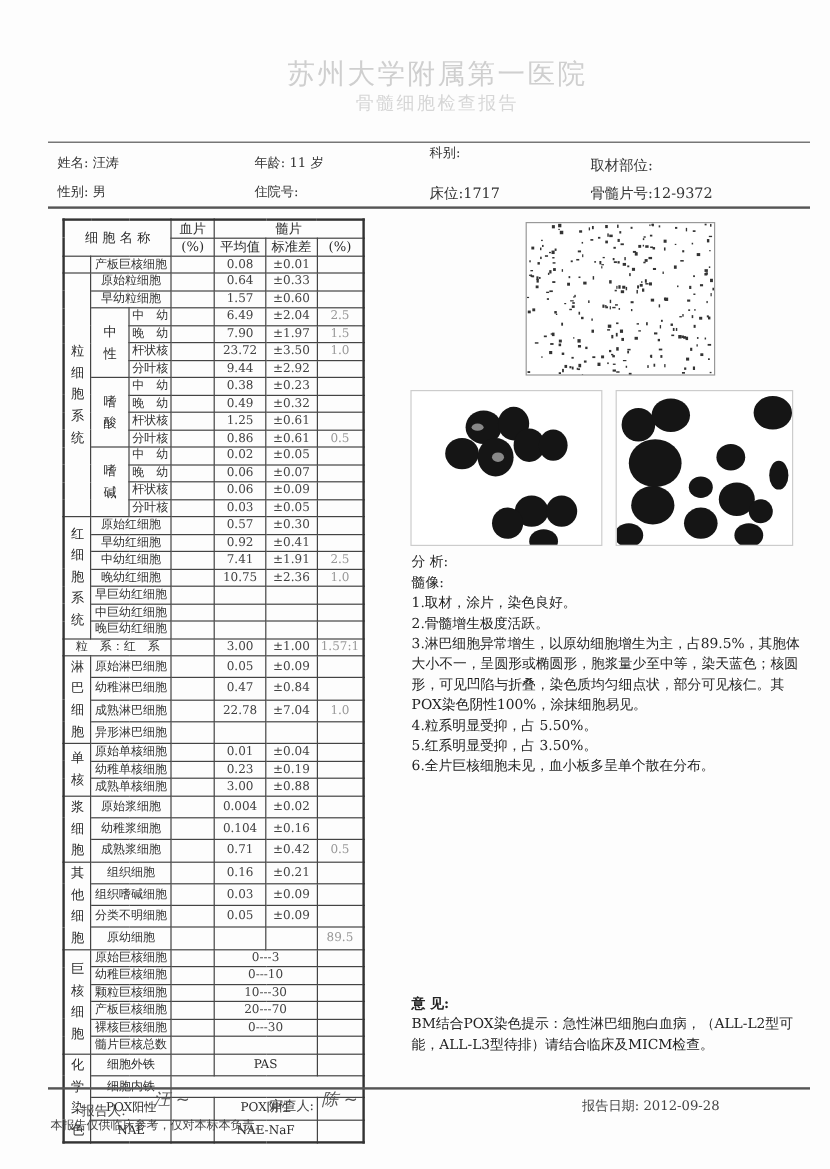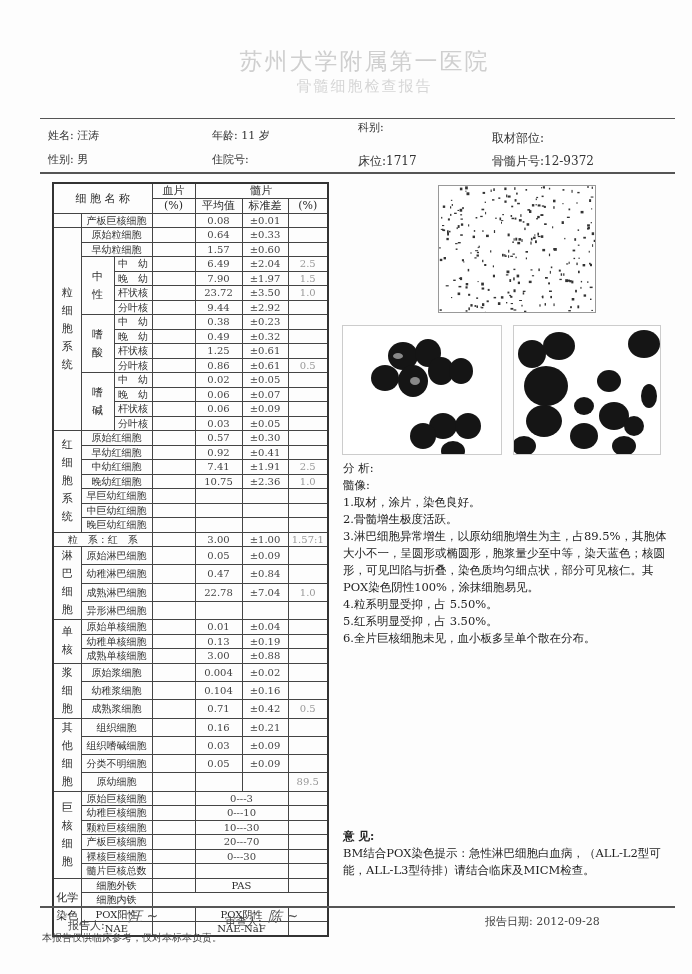--- a/index.html
+++ b/index.html
@@ -4,21 +4,21 @@
 <style>
   * { box-sizing: border-box; margin: 0; padding: 0; }
   html, body { width: 692px; height: 974px; background: #fbfbfb; overflow: hidden; }
   body { position: relative; font-family: "DejaVu Serif", "Liberation Serif", serif; color: #2a2a2a; }
   .page { position: absolute; left: 0; top: 0; width: 692px; height: 974px; background: #fdfdfd; }
   .title { position: absolute; left: 0; width: 692px; text-align: center; color: #cfcfcf; padding-left: 37px; }
   .title.main { top: 46px; font-size: 23px; letter-spacing: 2px; }
   .title.sub { top: 77px; font-size: 15px; letter-spacing: 2px; color: #d6d6d6; }
   .rule { position: absolute; left: 40px; width: 635px; height: 0; border-top: 1.5px solid #555; }
   .info { position: absolute; font-size: 11px; color: #333; white-space: nowrap; }
-  table.grid { position: absolute; left: 52px; top: 182px; border-collapse: collapse; font-size: 10px; width: 277px; }
+  table.grid { position: absolute; left: 52px; top: 182px; border-collapse: collapse; font-size: 10px; width: 252px; }
   table.grid td { border: 1px solid #444; height: 14.5px; padding: 0 2px; text-align: center; white-space: nowrap; line-height: 13px; }
   table.grid td.grp { width: 28px; font-size: 11px; line-height: 18px; }
   table.grid td.sub { width: 33px; font-size: 11px; line-height: 18px; }
   table.grid td.name { text-align: center; color: #333; }
   table.grid td.num { color: #444; }
   table.grid td.pct { color: #999; }
   table.grid td.hdr { font-size: 11px; }
   table.grid { border: 2px solid #333; }
   .photo { position: absolute; background: #fff; border: 1px solid #ccc; overflow: hidden; }
   .analysis { position: absolute; left: 343px; top: 460px; width: 330px; font-size: 11.5px; line-height: 17px; color: #222; }
@@ -276,21 +276,21 @@
 核</td>
           <td class="name" colspan="2">原始单核细胞</td>
           <td></td>
           <td class="num">0.01</td>
           <td class="num">±0.04</td>
           <td class="pct"></td>
         </tr>
         <tr>
           <td class="name" colspan="2">幼稚单核细胞</td>
           <td></td>
-          <td class="num">0.13</td>
+          <td class="num">0.23</td>
           <td class="num">±0.19</td>
           <td class="pct"></td>
         </tr>
         <tr>
           <td class="name" colspan="2">成熟单核细胞</td>
           <td></td>
           <td class="num">3.00</td>
           <td class="num">±0.88</td>
           <td class="pct"></td>
         </tr>

